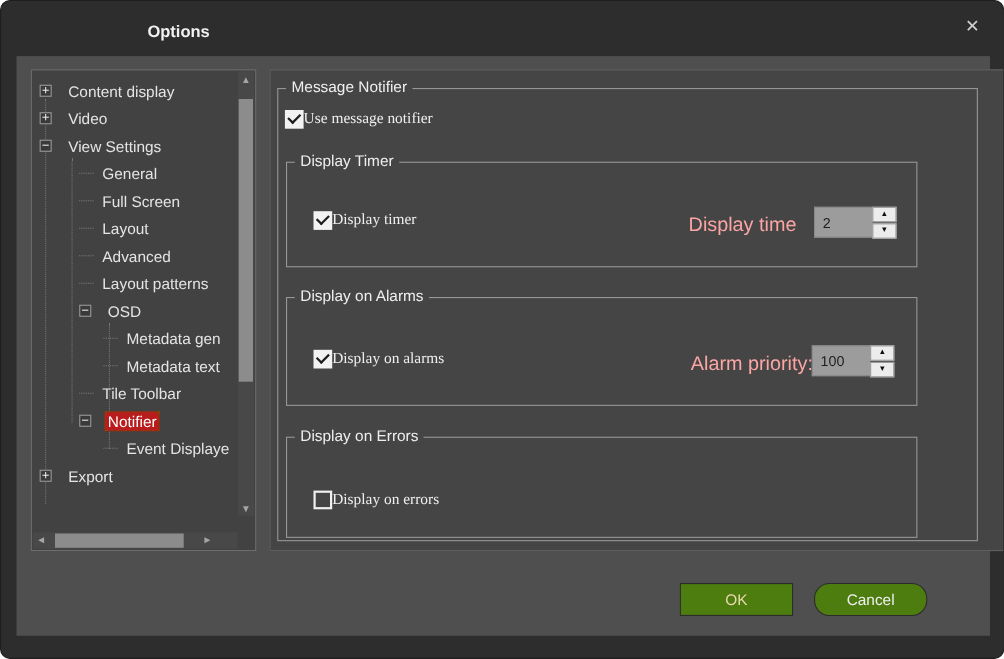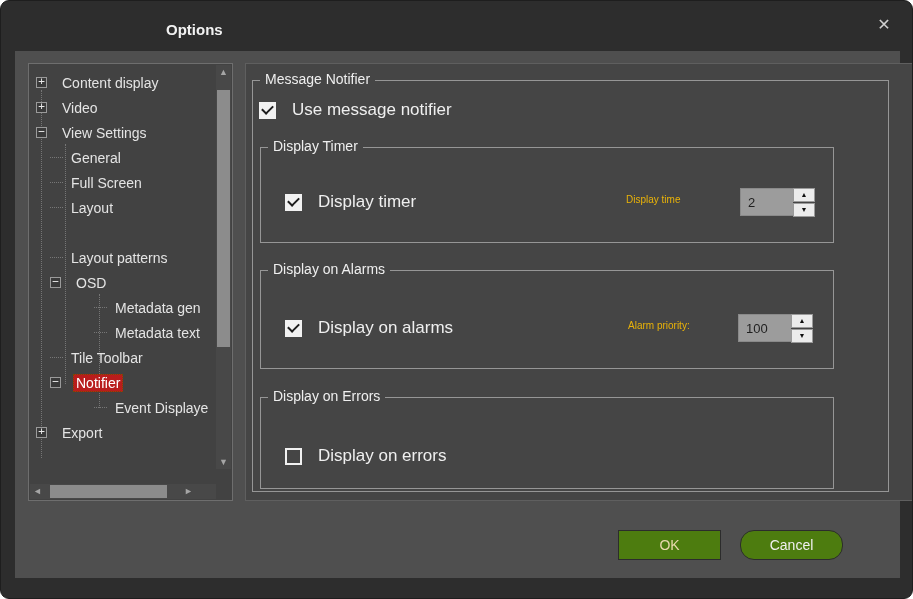--- a/index.html
+++ b/index.html
@@ -1,33 +1,33 @@
 <!DOCTYPE html>
 <html><head>
 <meta charset="utf-8">
 <style>
   html,body { margin:0; padding:0; background:#ffffff; font-family:"Liberation Sans","DejaVu Sans",sans-serif; }
   .window {
     position:relative; width:913px; height:599px; background:#2d2d2d;
     border-radius:9px; overflow:hidden; box-sizing:border-box; border:1px solid #1e1e1e;
   }
-  .titlebar { position:absolute; top:0; left:0; right:0; height:50px;margin-left:32px; }
+  .titlebar { position:absolute; top:0; left:0; right:0; height:50px; }
   .title { position:absolute; left:133px; top:20px; font-size:15px; font-weight:bold; color:#f2f2f2; }
   .close-btn { position:absolute; right:17px; top:13px; width:22px; height:22px; color:#cfcfcf;
     font-size:16px; line-height:22px; text-align:center; cursor:pointer; }
 
   .body { position:absolute; left:14px; top:50px; width:885px; height:527px; background:#4f4f4f; }
 
   
   .tree-panel { position:absolute; left:13px; top:12px; width:205px; height:438px;
     background:#424242; border:1px solid #6e6e6e; box-sizing:border-box; overflow:hidden; }
   .guide-v { position:absolute; width:0; border-left:1px dotted #767676; z-index:0; }
   .trow { position:absolute; left:1px; width:182px; height:25px; display:flex; align-items:center;
     color:#e4e4e4; font-size:14px; white-space:nowrap; overflow:hidden; cursor:default; z-index:1; }
-  .lvl0 { padding-left:6px; } .lvl1 { padding-left:20px; } .lvl2 { padding-left:64px; }
+  .lvl0 { padding-left:6px; } .lvl1 { padding-left:42px; } .lvl2 { padding-left:64px; }
   .expander { width:11px; height:11px; box-sizing:border-box; border:1px solid #9a9a9a; background:#3a3a3a;
     color:#e8e8e8; font-size:11px; line-height:8px; text-align:center; margin-right:12px; flex:none;
     font-family:"DejaVu Sans Mono",monospace; cursor:pointer; }
   .leaf::before { content:""; width:13px; border-top:1px dotted #777777; margin-right:5px; flex:none; }
   .tlabel { padding:1px 3px; }
   .tlabel.sel { background:#b91c1c; color:#ffffff; outline:1px dotted #7a4b00; outline-offset:-1px; }
 
   
   .vscroll { position:absolute; right:1px; top:1px; width:15px; height:404px; background:#484848; }
   .vthumb { position:absolute; left:1px; top:25px; width:13px; height:257px; background:#8c8c8c; }
@@ -42,23 +42,23 @@
   .groupbox { position:absolute; border:1px solid #969696; box-sizing:border-box; }
   .group-label { position:absolute; top:-10px; left:7px; background:#454545; padding:0 5px;
     font-size:14px; color:#efefef; white-space:nowrap; }
 
   .cbrow { position:absolute; display:flex; align-items:center; }
   .cb { width:17px; height:17px; box-sizing:border-box; background:#f2f2f2; position:relative;
     flex:none; cursor:pointer; }
   .cb .check { position:absolute; left:3px; top:3px; width:9px; height:5px;
     border-left:2px solid #1d1d1d; border-bottom:2px solid #1d1d1d; transform:rotate(-45deg); }
   .cb.unchecked { background:transparent; border:2px solid #f0f0f0; }
-  .cblabel { margin-left:16px; font-size:17px; color:#efefef; white-space:nowrap; }
-
-  .fieldlabel { position:absolute; font-size:10px; color:#eab308; white-space:nowrap; }
+  .cblabel { margin-left:0; font-size:14px; color:#efefef; white-space:nowrap;font-family:Liberation Serif, serif; }
+
+  .fieldlabel { position:absolute; font-size:18px; color:#fca5a5; white-space:nowrap; }
 
   .spin { position:absolute; display:flex; height:28px; box-sizing:border-box; }
   .spin-value { width:53px; background:#9c9c9c; color:#1f1f1f; font-size:13px; line-height:28px;
     padding-left:7px; box-sizing:border-box; border:1px solid #8a8a8a; border-right:none; }
   .spin-btns { width:22px; display:flex; flex-direction:column; }
   .spin-btn { flex:1; background:#ececec; border:1px solid #9a9a9a; box-sizing:border-box;
     font-size:7px; line-height:12px; text-align:center; color:#101010; cursor:pointer; }
   .spin-btn.up { margin-bottom:1px; }
 
   
@@ -98,20 +98,23 @@
       </div>
       <div class="trow lvl1 leaf" style="top:81px">
         <span class="tlabel">General</span>
       </div>
       <div class="trow lvl1 leaf" style="top:106px">
         <span class="tlabel">Full Screen</span>
       </div>
       <div class="trow lvl1 leaf" style="top:131px">
         <span class="tlabel">Layout</span>
       </div>
+      <div class="trow lvl1 leaf" style="top:156px">
+        <span class="tlabel">Advanced</span>
+      </div>
       <div class="trow lvl1 leaf" style="top:181px">
         <span class="tlabel">Layout patterns</span>
       </div>
       <div class="trow lvl1" style="top:206px">
         <span class="expander">−</span>
         <span class="tlabel">OSD</span>
       </div>
       <div class="trow lvl2 leaf" style="top:231px">
         <span class="tlabel">Metadata gen</span>
       </div>

